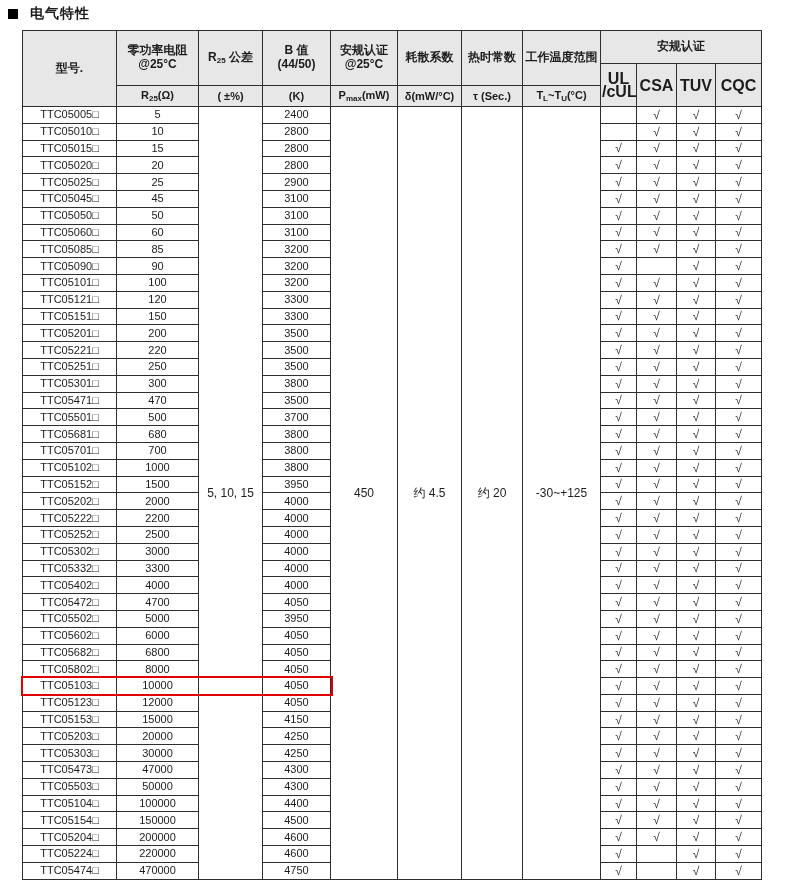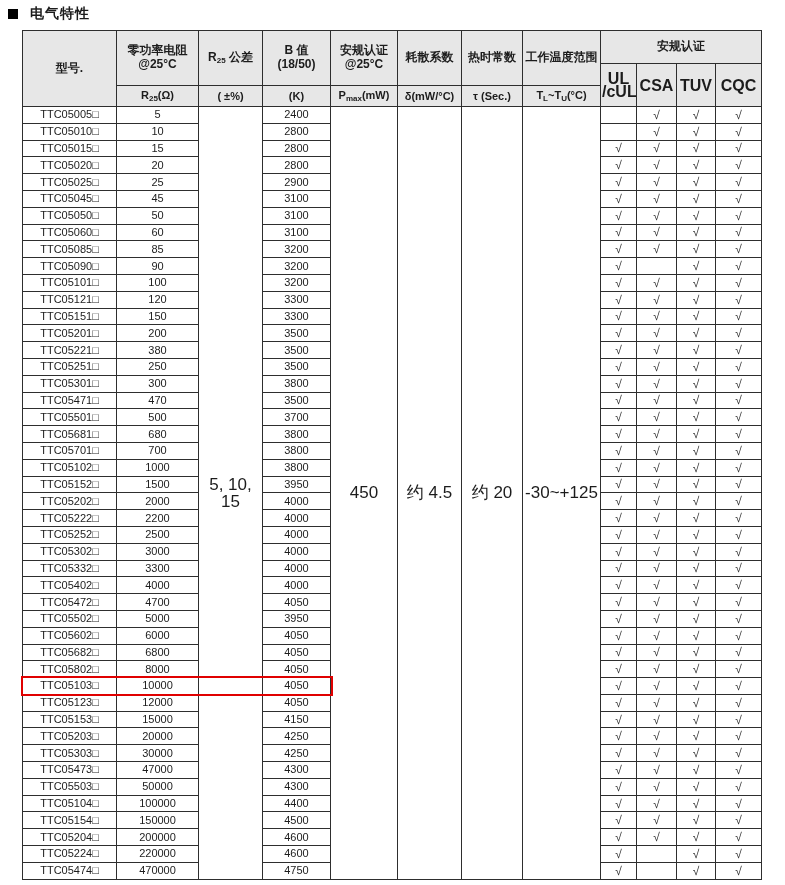--- a/index.html
+++ b/index.html
@@ -13,21 +13,21 @@
   table { border-collapse:collapse; table-layout:fixed; width:739px; }
   th,td { border:1px solid #2e2e2e; text-align:center; vertical-align:middle; padding:0 1px; overflow:hidden; }
   thead th { background:#e7e7e7; font-weight:bold; font-size:12px; line-height:1.15; }
   tr.h-a { height:33px; }
   tr.h-b { height:22px; }
   tr.h-c { height:21px;margin-left:16px; }
   .h-c th, th.unit { font-size:11px; }
   .certlab { font-size:16px; line-height:13px; }
   tbody tr.drow { height:16.8px; }
   tbody td { font-size:11px; line-height:1; background:#fff; }
-  td.merged { font-size:17px;margin-top:36px; }
+  td.merged { font-size:12px;margin-top:36px; }
   td.cert { font-size:12px; color:#333; }
   .sub { font-size:8px; vertical-align:-2px; }
   .hl-overlay { position:absolute; border:2px solid #e00000; pointer-events:none; z-index:5; }
 </style>
 </head>
 <body>
 
 <div class="page">
 
   <div class="title-bar">
@@ -54,21 +54,21 @@
       <thead>
         <tr class="h-a">
           <th rowspan="3">型号.</th>
           <th rowspan="2">
             <div>零功率电阻</div>
             <div>@25°C</div>
           </th>
           <th rowspan="2"><span>R</span><span class="sub">25</span><span> 公差</span></th>
           <th rowspan="2">
             <div>B 值</div>
-            <div>(18/50)</div>
+            <div>(44/50)</div>
           </th>
           <th rowspan="2">
             <div>安规认证</div>
             <div>@25°C</div>
           </th>
           <th rowspan="2">耗散系数</th>
           <th rowspan="2">热时常数</th>
           <th rowspan="2">工作温度范围</th>
           <th colspan="4">安规认证</th>
         </tr>
@@ -218,21 +218,21 @@
     <td>TTC05201□</td>
     <td>200</td>
     <td>3500</td>
     <td class="cert">√</td>
     <td class="cert">√</td>
     <td class="cert">√</td>
     <td class="cert">√</td>
   </tr>
           <tr class="drow">
     <td>TTC05221□</td>
-    <td>380</td>
+    <td>220</td>
     <td>3500</td>
     <td class="cert">√</td>
     <td class="cert">√</td>
     <td class="cert">√</td>
     <td class="cert">√</td>
   </tr>
           <tr class="drow">
     <td>TTC05251□</td>
     <td>250</td>
     <td>3500</td>

